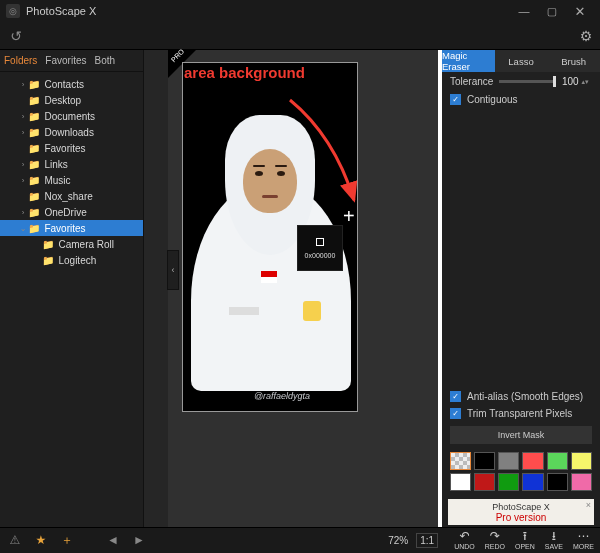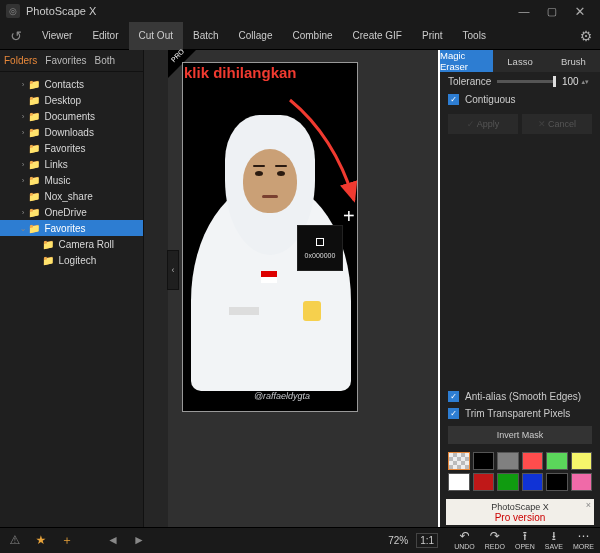--- a/index.html
+++ b/index.html
@@ -46,21 +46,21 @@
 .badge.name { left:46px; top:244px; width:30px; height:8px; background:#ddd; }
 .badge.emblem { left:120px; top:238px; width:18px;height:20px; background:#f6d04d; border-radius:3px;}
 .watermark { position:absolute; bottom:10px; left:0; right:0; text-align:center; color:#c8cace; font-size:9px; font-style:italic;margin-left:24px;}
 .tooltipbox { position:absolute; left:114px; top:162px; width:46px; height:46px; background:#0d0d0d; border:1px solid #222; display:flex;flex-direction:column;align-items:center;justify-content:center;gap:6px;}
 .tooltipbox .sq { width:8px;height:8px;border:1px solid #fff;}
 .tooltipbox .hex { color:#ddd; font-size:7px;}
 .crosshair { position:absolute; left:160px; top:142px; color:#fff; font-size:20px; font-weight:100;}
 .overlaytext { position:absolute; left:16px; top:14px; color:#f03a30; font-size:15px; font-weight:600; line-height:1.25; text-shadow:0 0 2px #000;}
 .arrowline { position:absolute; left:116px; top:46px; }
 .collapsebtn { position:absolute; left:-1px; top:200px; width:12px; height:40px; background:#1f1f1f; display:flex;align-items:center;justify-content:center;color:#aaa; border:1px solid #111; font-size:9px;}
-.rightpanel { width: 162px; background: #202020; border-left: 2px solid #ffffff; display:flex; flex-direction:column; font-size:10px;}
+.rightpanel { width: 162px; background: #202020; border-left: 4px solid #ffffff; display:flex; flex-direction:column; font-size:10px;}
 .tooltabs { display:flex; height:22px; }
 .tooltabs .tt { flex:1; display:flex;align-items:center;justify-content:center; background:#2a2a2a; color:#ccc; font-size:9.5px;}
 .tooltabs .tt.active { background:#2d7dd2; color:#fff;}
 .rp-section { padding:6px 8px; color:#bbb; font-size:9px; line-height:1.3; }
 .tolrow { display:flex; align-items:center; justify-content:space-between; padding:4px 8px;}
 .tolrow .track { flex:1; height:3px; background:#555; margin:0 6px; position:relative;}
 .tolrow .thumb { position:absolute; right:0; top:-4px; width:3px; height:11px; background:#ddd;}
 .tolrow .val { width:30px; display:flex;align-items:center;justify-content:flex-start;color:#ddd;}
 .chk { display:flex; align-items:center; gap:6px; padding:3px 8px; color:#ccc;}
 .chk .box { width:11px; height:11px; background:#2d7dd2; display:flex;align-items:center;justify-content:center;color:#fff;font-size:8px;}
@@ -90,31 +90,20 @@
 <div class="titlebar">
   <div class="logo">◎</div>
   <div class="title">PhotoScape X</div>
   <div class="winbtn">—</div>
   <div class="winbtn">▢</div>
   <div class="winbtn close">✕</div>
 </div>
 
 <div class="menubar">
   <div class="backbtn">↺</div>
-  <div id="menuTabs" style="display: flex;">
-      <div class="tab">Viewer</div>
-      <div class="tab">Editor</div>
-      <div class="tab active">Cut Out</div>
-      <div class="tab">Batch</div>
-      <div class="tab">Collage</div>
-      <div class="tab">Combine</div>
-      <div class="tab">Create GIF</div>
-      <div class="tab">Print</div>
-      <div class="tab">Tools</div>
-    </div>
   <div class="spacer"></div>
   <div class="gear">⚙</div>
 </div>
 
 <div class="body">
   <div class="sidebar">
     <div class="sidetabs">
       <span class="st active">Folders</span>
       <span class="st">Favorites</span>
       <span class="st">Both</span>
@@ -206,21 +195,21 @@
         <div class="badge name"></div>
         <div class="badge emblem"></div>
         <div class="watermark">@raffaeldygta</div>
         <div class="tooltipbox">
           <div class="sq"></div>
           <div class="hex">0x000000</div>
         </div>
         <div class="crosshair">+</div>
       </div>
       <div class="overlaytext">
-        <div>klik dihilangkan</div>
+        <div>area background</div>
       </div>
       <svg class="arrowline" width="90" height="120">
         <defs>
             <marker id="ah" markerWidth="8" markerHeight="8" refX="6" refY="3" orient="auto">
               <path d="M0,0 L7,3 L0,6 Z" fill="#f03a30"></path>
             </marker>
           </defs>
         <path d="M6,4 Q50,40 70,104" stroke="#f03a30" stroke-width="3" fill="none" marker-end="url(#ah)"></path>
       </svg>
     </div>
@@ -235,30 +224,20 @@
     <div class="tolrow">
       <span>Tolerance</span>
       <div class="track">
           <div class="thumb"></div>
         </div>
       <span class="val"><span>100</span>&nbsp;<span style="color:#888;font-size:7px">▴▾</span></span>
     </div>
     <div class="chk">
       <div class="box">✓</div>
       <span>Contiguous</span>
-    </div>
-    <div class="btnsrow">
-      <div class="b">
-          <span style="opacity:.5">✓&nbsp;</span>
-          <span>Apply</span>
-        </div>
-      <div class="b">
-          <span style="opacity:.5">✕&nbsp;</span>
-          <span>Cancel</span>
-        </div>
     </div>
     <div class="rp-gap"></div>
     <div class="chk">
       <div class="box">✓</div>
       <span>Anti-alias (Smooth Edges)</span>
     </div>
     <div class="chk">
       <div class="box">✓</div>
       <span>Trim Transparent Pixels</span>
     </div>

